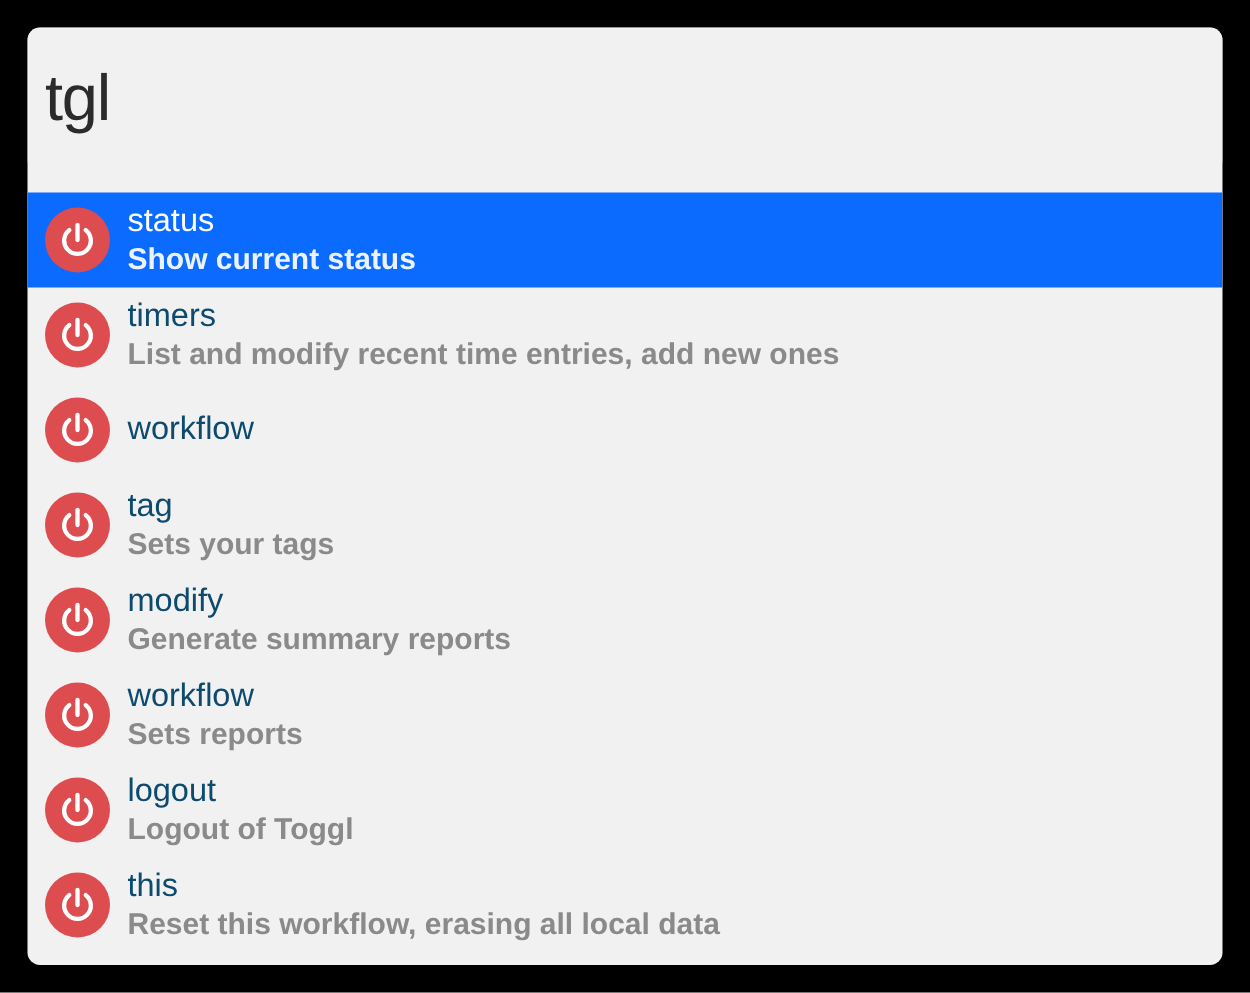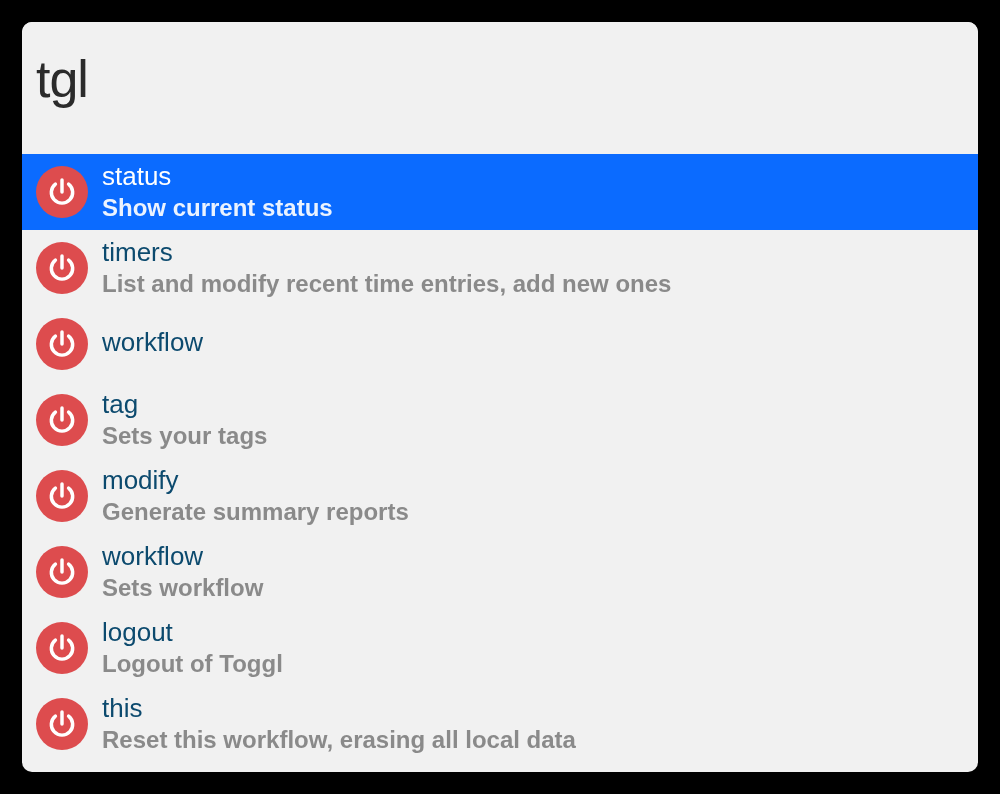--- a/index.html
+++ b/index.html
@@ -165,21 +165,21 @@
       </div>
       <div class="result-item">
         <div class="icon-wrap" style="background: rgb(221, 76, 78);">
 <svg viewBox="0 0 24 24" fill="none" stroke="#ffffff" stroke-width="2.6" stroke-linecap="round" stroke-linejoin="round">
   <path d="M12 3v9"></path>
   <path d="M7.05 6.05A8 8 0 1 0 16.95 6.05"></path>
 </svg>
         </div>
         <div class="text-col">
           <div class="title">workflow</div>
-          <div class="subtitle">Sets workflow</div>
+          <div class="subtitle">Sets reports</div>
         </div>
       </div>
       <div class="result-item">
         <div class="icon-wrap" style="background: rgb(221, 76, 78);">
 <svg viewBox="0 0 24 24" fill="none" stroke="#ffffff" stroke-width="2.6" stroke-linecap="round" stroke-linejoin="round">
   <path d="M12 3v9"></path>
   <path d="M7.05 6.05A8 8 0 1 0 16.95 6.05"></path>
 </svg>
         </div>
         <div class="text-col">

